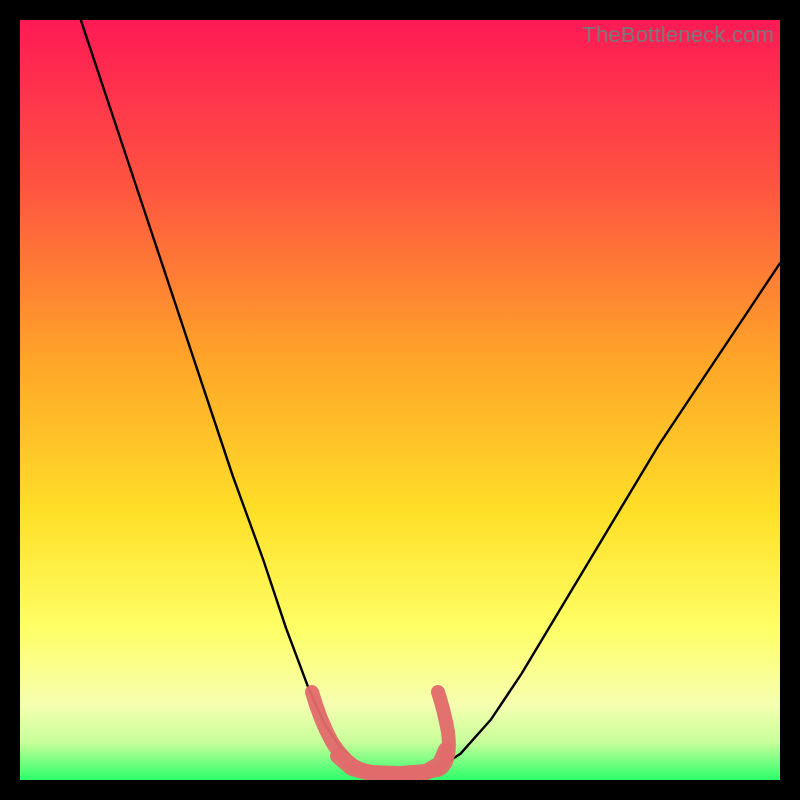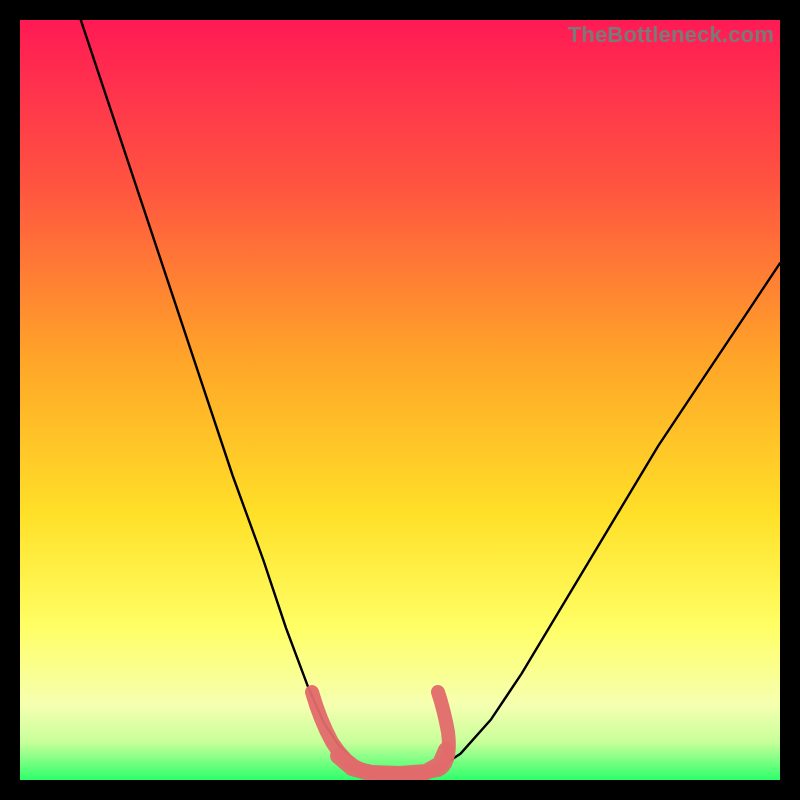--- a/index.html
+++ b/index.html
@@ -25,21 +25,21 @@
     top: 0;
     width: 760px;
     height: 760px;
   }
   .watermark {
     position: absolute;
     top: 2px;
     right: 6px;
     color: #7a7a7a;
     font-size: 22px;
-    font-weight: 700;
+    font-weight: 400;
     letter-spacing: 0.2px;
     user-select: none;
   }
   svg { display: block; }
 </style>
 </head>
 <body>
 
 <div class="frame">
   <div class="plot">

